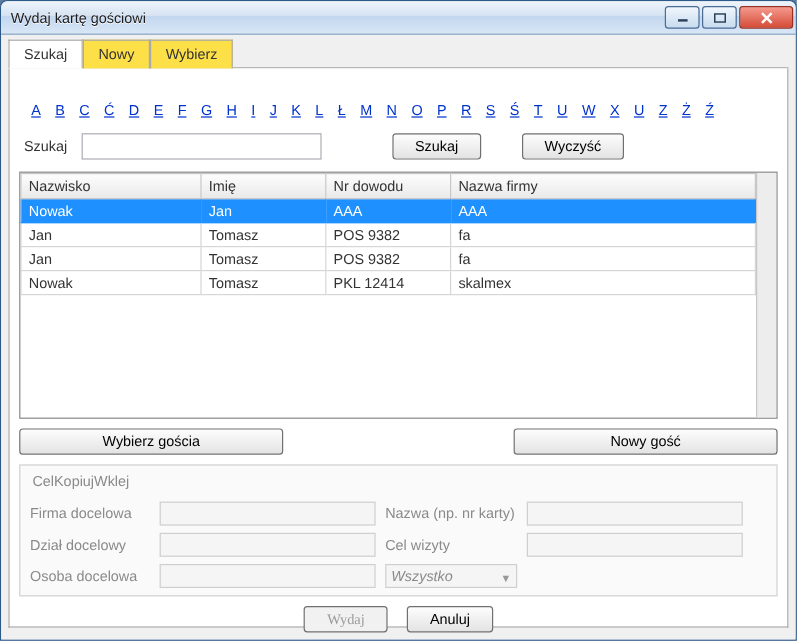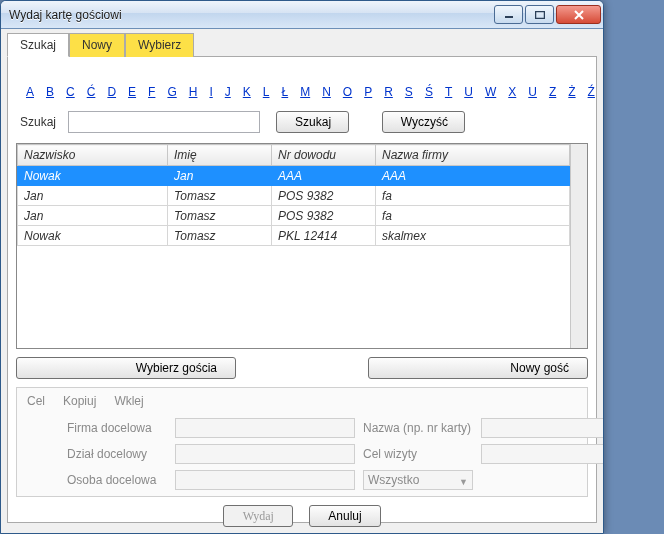--- a/index.html
+++ b/index.html
@@ -1,18 +1,18 @@
 <!DOCTYPE html>
 <html><head>
 <meta charset="utf-8">
 <style>
   * { box-sizing: border-box; }
   html, body { margin: 0; padding: 0; font-family: "Segoe UI", Tahoma, sans-serif; font-size: 11px; color: #333; }
   body { background: #6b8bb5; padding: 0; width: 664px; height: 534px; overflow: hidden; }
-  .window { width: 604px; height: 534px; background: #fff; border: 1px solid #2e5a8a; border-radius: 6px 6px 0 0; overflow: hidden; box-shadow: 0 0 8px rgba(0,0,0,0.4); }
+  .window { width: 664px; height: 534px; background: #fff; border: 1px solid #2e5a8a; border-radius: 6px 6px 0 0; overflow: hidden; box-shadow: 0 0 8px rgba(0,0,0,0.4); }
   .titlebar {
     height: 28px;
     background: linear-gradient(to bottom, #eef4fb 0%, #d6e3f3 45%, #c2d6ee 46%, #d9e7f7 100%);
     border-bottom: 1px solid #6d8fb7;
     display: flex; align-items: center; padding: 0 2px 0 8px;
   }
   .titlebar .title { flex: 1; font-size: 12px; color: #1a1a1a; text-shadow: 0 1px 0 #fff; }
   .titlebar .tbtn { width: 29px; height: 19px; margin-left: 2px; border: 1px solid #4a6b94; border-radius: 3px; display: flex; align-items: center; justify-content: center; background: linear-gradient(to bottom,#f0f6fc,#c8dbef); cursor: pointer; }
   .titlebar .tbtn.close { background: linear-gradient(to bottom,#f49a8e,#d64b37); border-color:#9a2f1f; width:45px;}
   .titlebar svg { display:block; }
@@ -22,35 +22,35 @@
   .tab.active { background: #fff; border-bottom: 1px solid #fff; }
   .tabbody { background:#fff; border:1px solid #aaa; border-top:none; padding:22px 8px 6px 8px; height: 466px;}
   .letters { padding: 6px 0 8px 4px; }
   .letters a { color:#0033cc; text-decoration: underline; margin: 0 6px; font-size:12px; cursor:pointer;}
   .searchrow { display:flex; align-items:center; gap:8px; padding:4px 0 10px 4px;}
   .searchrow label { font-size:12px; margin-right:4px;}
   .searchrow input[type=text]{ width:200px; height:22px; border:1px solid #abadb3; padding:2px 4px; font-size:12px;}
   .spacer { flex:1; }
   .btn { height:22px; padding:0 18px; border:1px solid #707070; border-radius:3px; background:linear-gradient(to bottom,#fdfdfd,#e3e3e3); cursor:pointer; font-size:12px; min-width:70px;}
   .btn:disabled { color:#9a9a9a; cursor:default; background:#f1f1f1;font-family:Liberation Serif, serif;}
-  .btn.wide { width:220px;text-align:right; }
-  .table-wrap { border:1px solid #888; height:206px; overflow:hidden; position:relative; background:#fff;font-style:italic;}
+  .btn.wide { width:220px; }
+  .table-wrap { border:1px solid #888; height:206px; overflow:hidden; position:relative; background:#fff;}
   table { border-collapse:collapse; width:100%; font-size:12px;}
   th { background:linear-gradient(to bottom,#fdfdfd,#e9e9e9); border:1px solid #c7c7c7; padding:3px 6px; text-align:left; font-weight:normal; height:20px;}
   td { border:1px solid #d6d6d6; padding:2px 6px; height:20px;}
   tr.selected td { background:#1e90ff; color:#fff; border-color:#1e90ff;}
   .scroll-gutter{position:absolute; right:0; top:0; bottom:0; width:17px; background:#ededed; border-left:1px solid #c7c7c7;}
   .mid-buttons { display:flex; justify-content:space-between; margin:8px 0;}
   .form-area { border:1px solid #d0d0d0; background:#fafafa; padding:6px 8px; }
-  .form-menu { display:flex; gap:18px; margin-bottom:10px; padding-left:2px;}
+  .form-menu { display:flex; margin-bottom:10px; padding-left:2px;}
   .form-menu span { color:#8a8a8a; font-size:12px;}
-  .form-grid { display:grid; grid-template-columns: 100px 180px 110px 180px; row-gap:6px; column-gap:8px; align-items:center;margin-left:42px;}
+  .form-grid { display:grid; grid-template-columns: 100px 180px 110px 180px; row-gap:6px; column-gap:8px; align-items:center;}
   .form-grid label { color:#8a8a8a; font-size:12px;}
   .form-grid input, .form-grid .combo { height:20px; border:1px solid #cfcfcf; background:#f5f5f5; color:#8a8a8a; padding:2px 4px; font-size:12px; width:100%;}
-  .combo { display:flex; align-items:flex-end; justify-content:space-between;}
+  .combo { display:flex; align-items:flex-end; justify-content:space-between;font-style:italic;}
   .combo .caret { color:#999; font-size:9px;}
   .footer-buttons { display:flex; justify-content:center; gap:16px; margin-top:8px;}
   th:nth-child(1),td:nth-child(1){width:150px;}
   th:nth-child(2),td:nth-child(2){width:104px;}
   th:nth-child(3),td:nth-child(3){width:104px;}
   th:nth-child(4),td:nth-child(4){width:auto;}
 </style>
 </head>
 <body>
 

